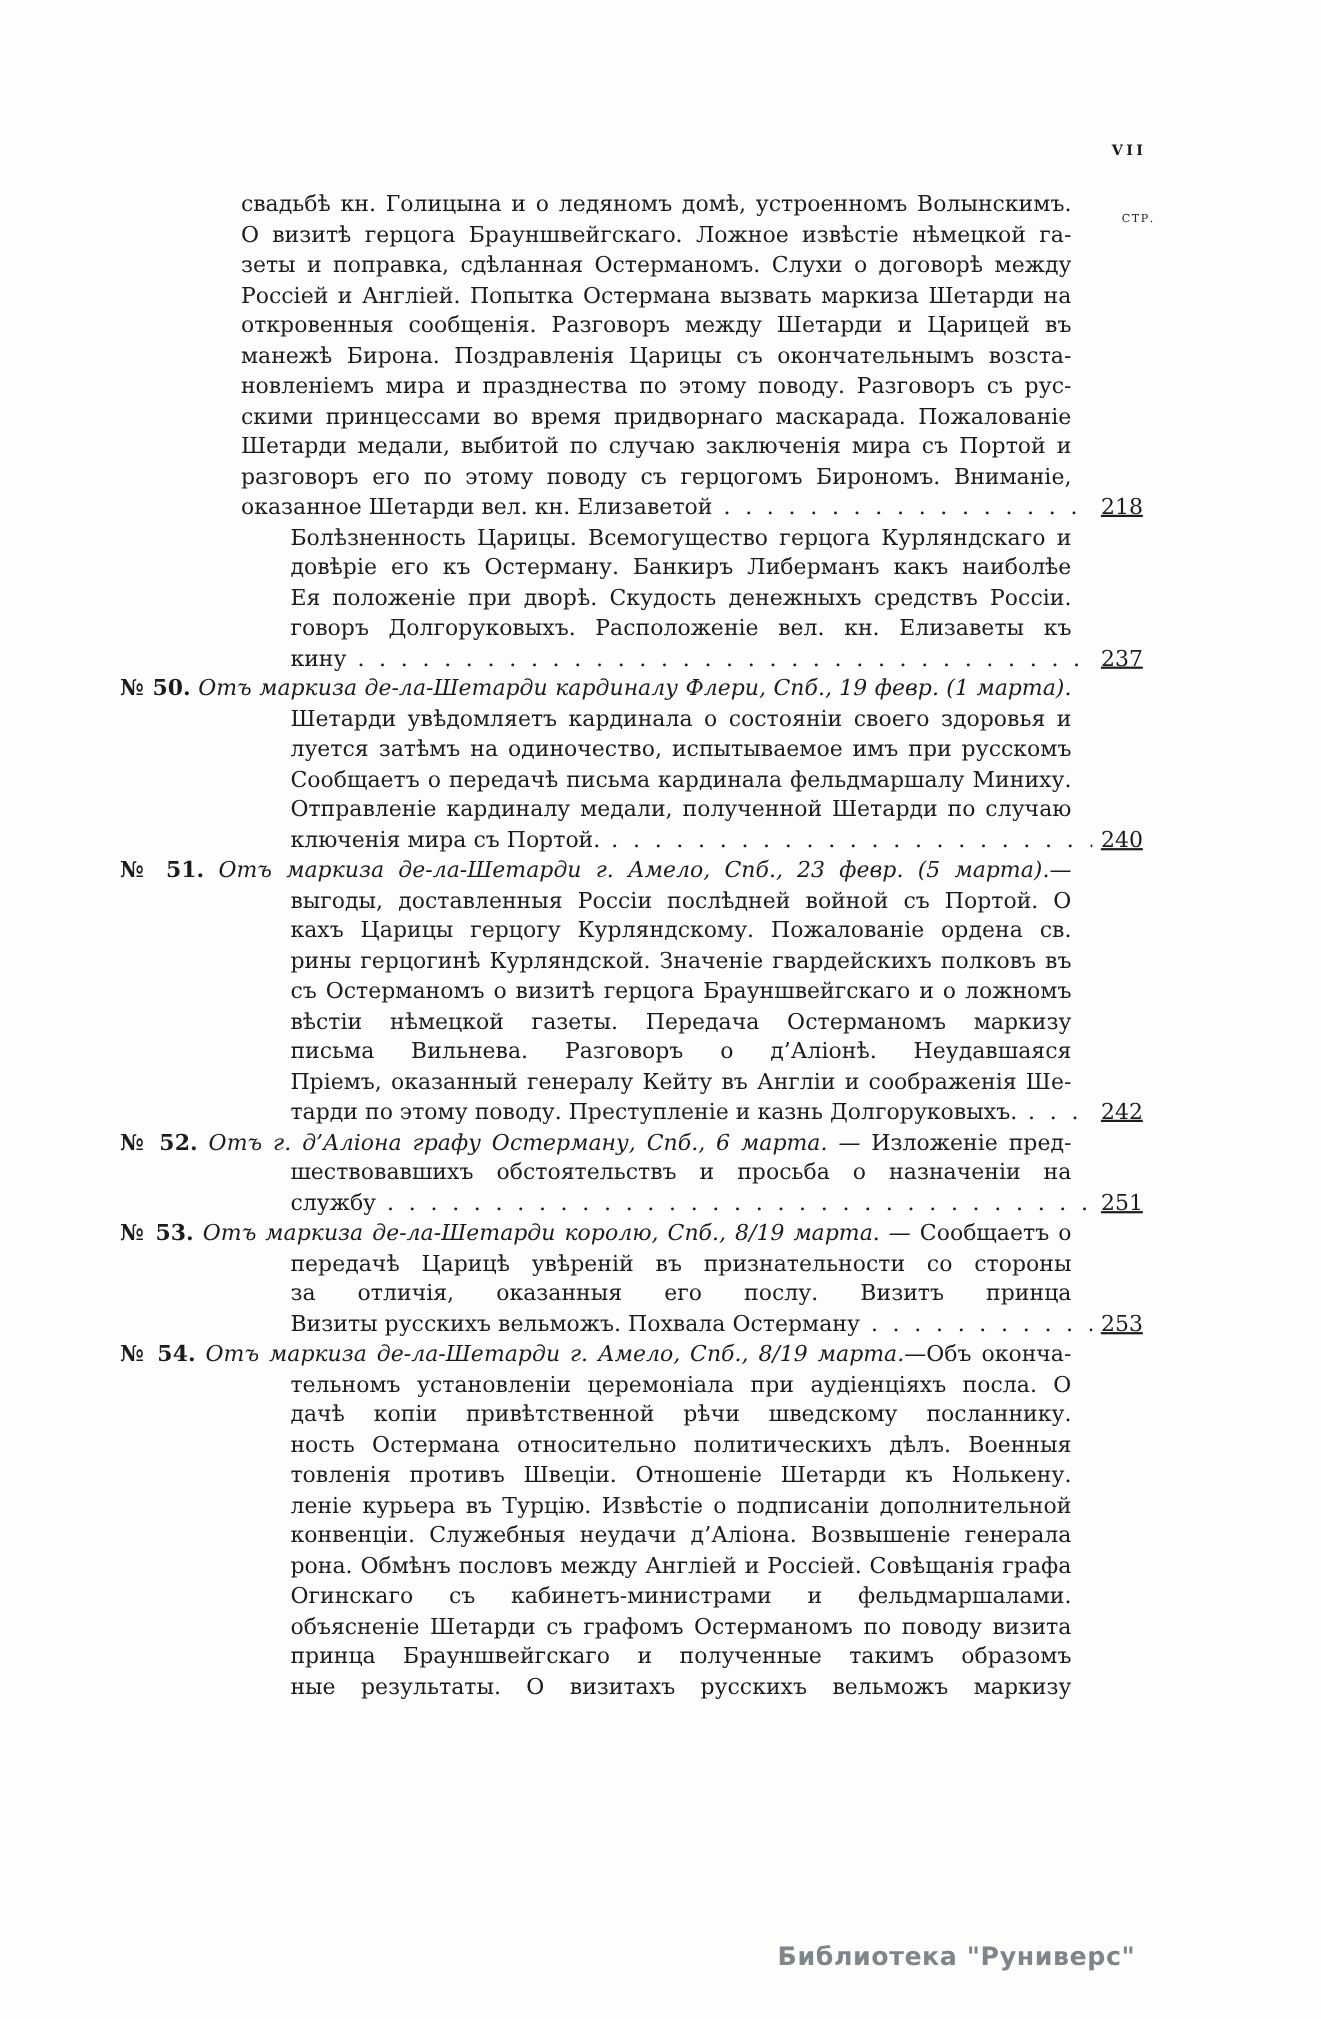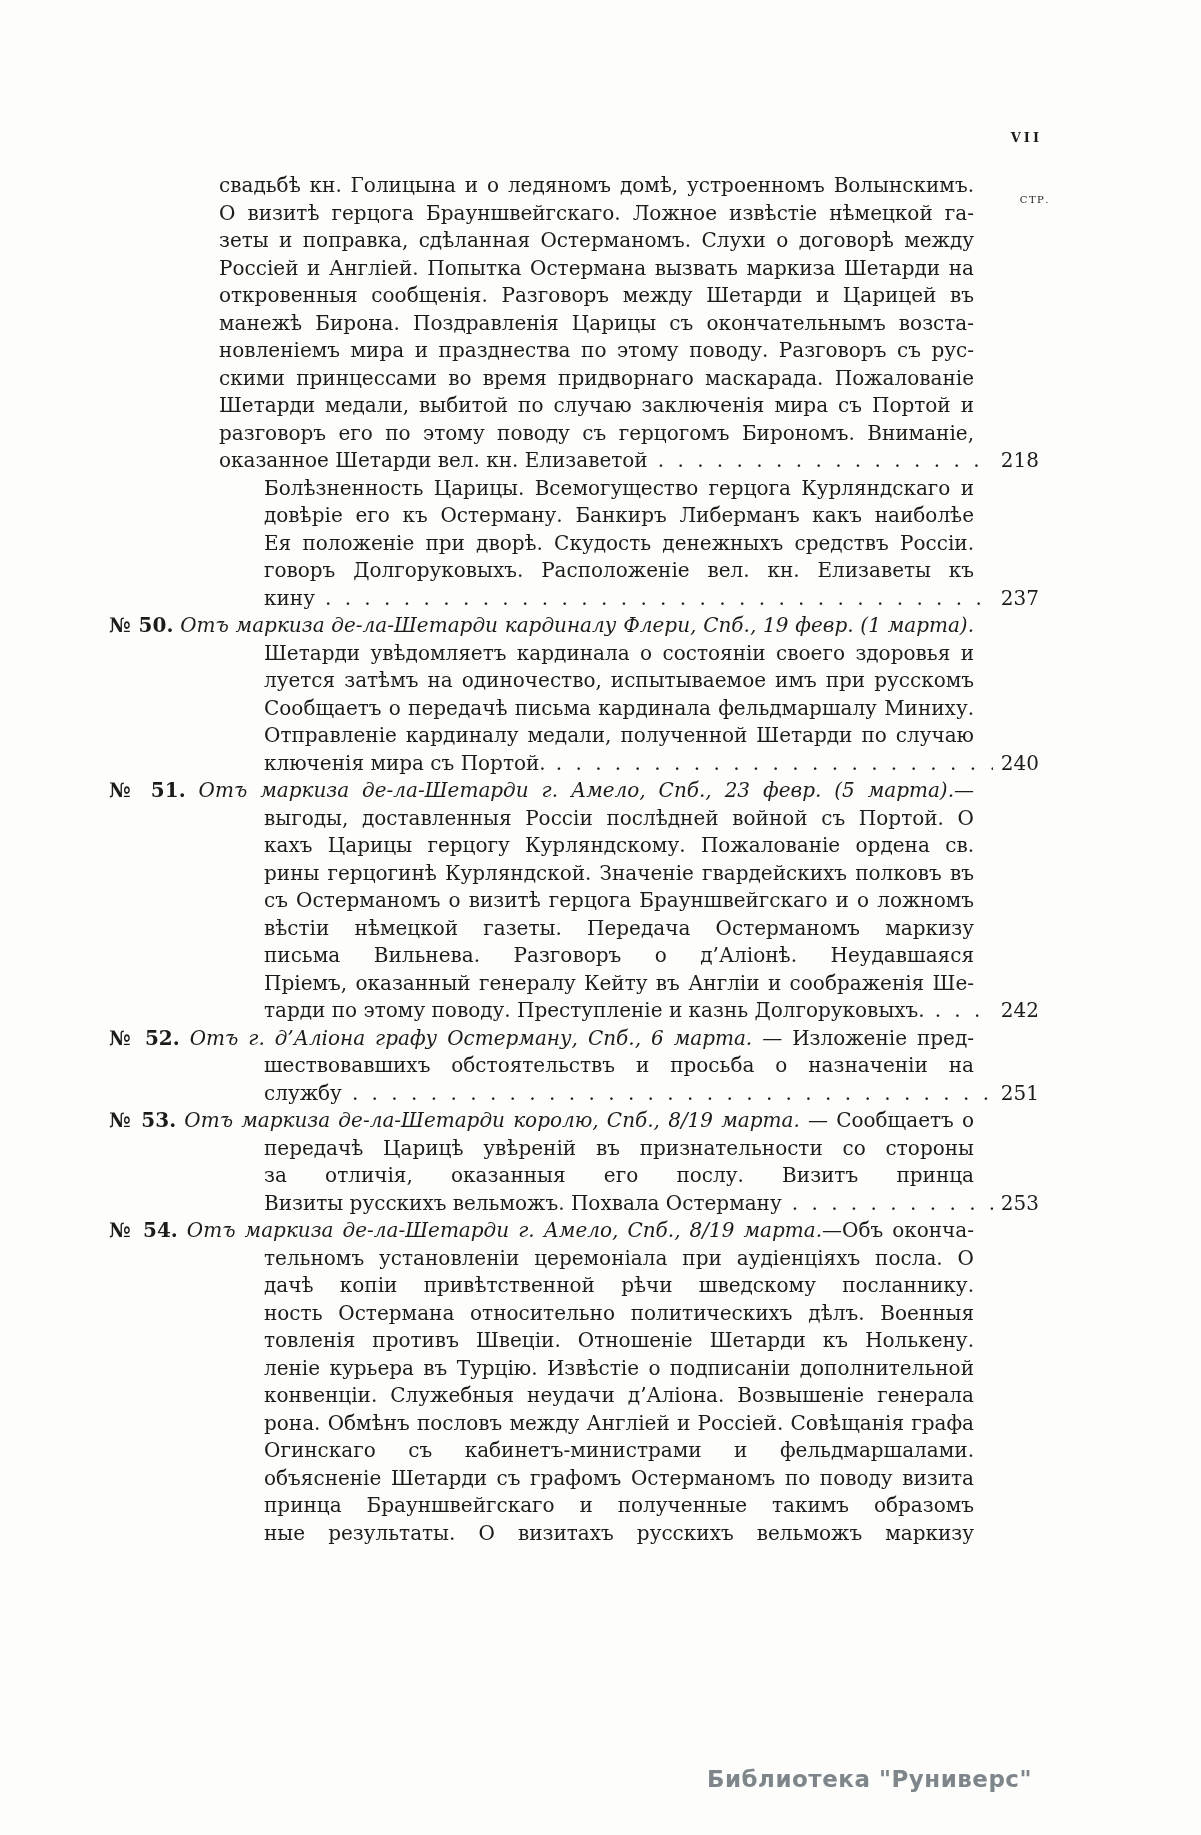--- a/index.html
+++ b/index.html
@@ -35,21 +35,21 @@
   .entry .t-line { margin-left:155px; width:710px; }
   .entry .l-line { margin-left:155px; width:775px; }
   .l-line .ltxt { flex:none; white-space:nowrap; }
   .l-line .leader {
     flex:1 1 auto; overflow:hidden; white-space:nowrap;
     letter-spacing:3.5px; margin:0 8px 0 10px;
   }
   .leader::after {
     content:". . . . . . . . . . . . . . . . . . . . . . . . . . . . . . . . . . . . . . . . . . . . . . . . . . . . . . . .";
   }
-  .l-line .pg { flex:none; white-space:nowrap; }
+  .l-line .pg { flex:none; white-space:nowrap;text-decoration:underline; }
   .num { font-weight:bold; }
   .ital { font-style:italic; }
   .watermark {
     position:absolute; top:1766px; left:0; width:1032px; text-align:right;
     font-family:"DejaVu Sans", sans-serif; font-size:23px; font-weight:bold;
     color:#7e868b; letter-spacing:0.5px;
   }
 </style>
 </head>
 <body>

